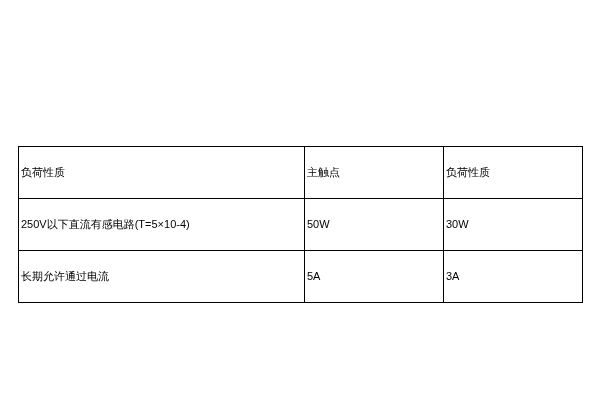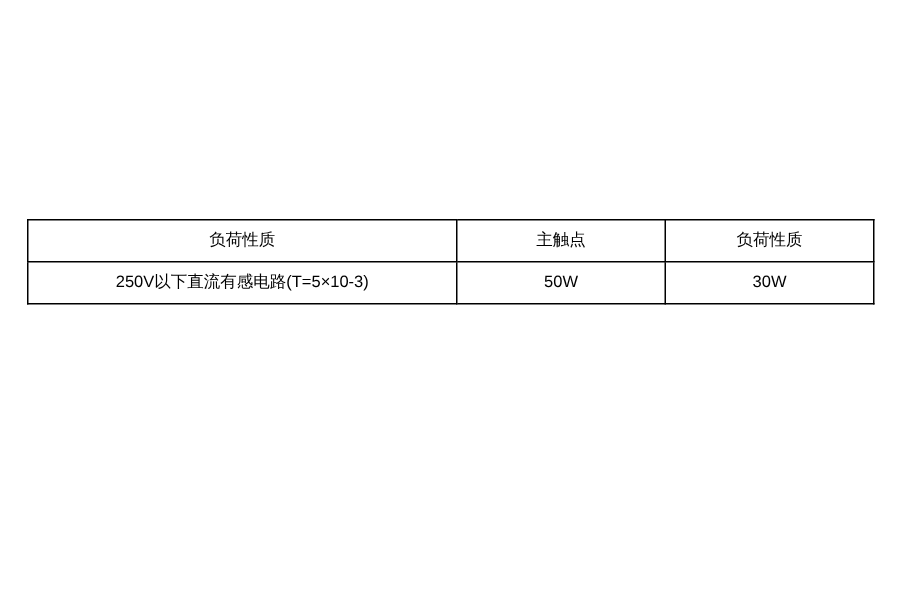--- a/index.html
+++ b/index.html
@@ -27,25 +27,25 @@
   }
   table.spec-table {
     border-collapse: collapse;
     width: 564px;
     table-layout: fixed;
   }
   table.spec-table td {
     border: 1px solid #000000;
     height: 27px;
     line-height: 27px;
-    text-align: center;
+    text-align: left;
     vertical-align: middle;
     font-size: 11px;
     color: #000000;
-    padding: 0 2px;
+    padding: 12px 2px;
     white-space: nowrap;
     overflow: hidden;
   }
   col.c-load { width: 286px; }
   col.c-main { width: 139px; }
   col.c-signal { width: 139px; }
 </style>
 </head>
 <body>
 
@@ -57,20 +57,25 @@
         <col class="c-main">
         <col class="c-signal">
       </colgroup>
       <tbody>
         <tr>
           <td>负荷性质</td>
           <td>主触点</td>
           <td>负荷性质</td>
         </tr>
         <tr>
-          <td>250V以下直流有感电路(T=5×10-3)</td>
+          <td>250V以下直流有感电路(T=5×10-4)</td>
           <td>50W</td>
           <td>30W</td>
+        </tr>
+        <tr>
+          <td>长期允许通过电流</td>
+          <td>5A</td>
+          <td>3A</td>
         </tr>
       </tbody>
     </table>
   </div>
 </div>
 
 </body></html>

